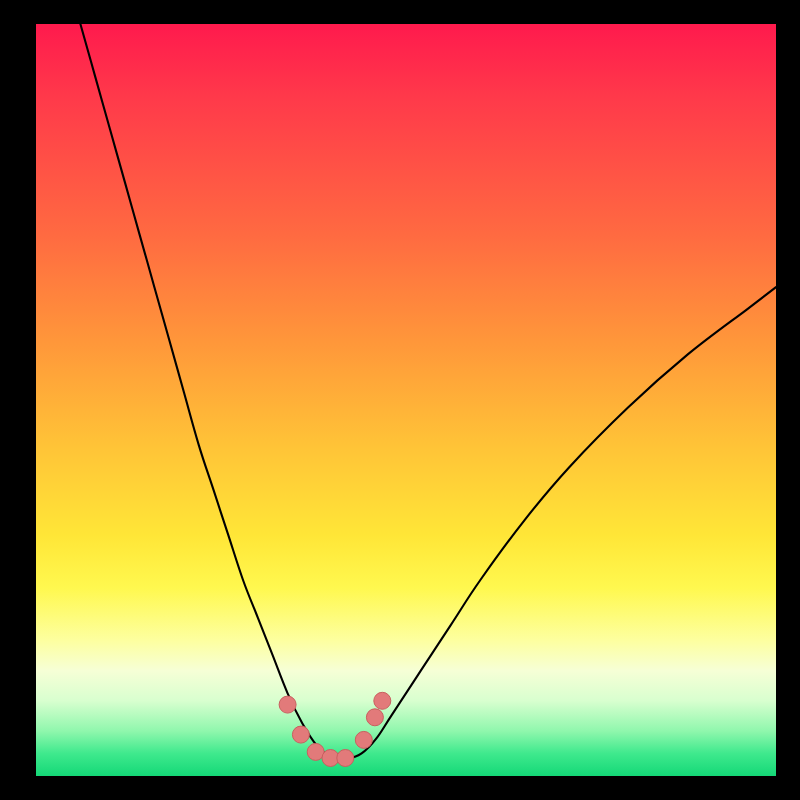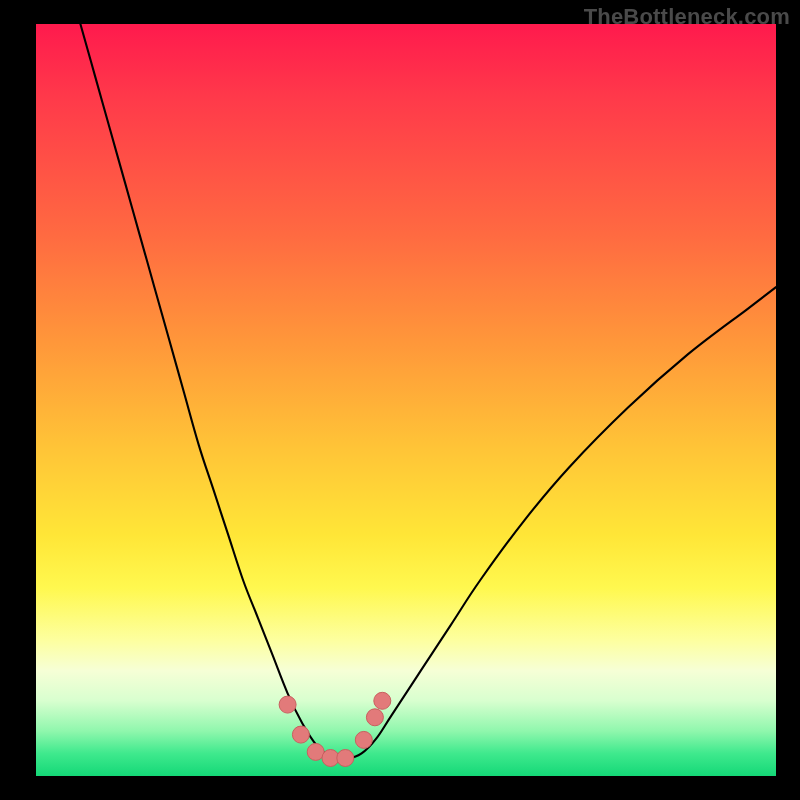--- a/index.html
+++ b/index.html
@@ -74,14 +74,13 @@
           <circle cx="264.9" cy="710.6" r="8.5" fill="#e27a7a" stroke="#c95f5f" stroke-width="1"></circle>
           <circle cx="279.7" cy="727.9" r="8.5" fill="#e27a7a" stroke="#c95f5f" stroke-width="1"></circle>
           <circle cx="294.5" cy="734.0" r="8.5" fill="#e27a7a" stroke="#c95f5f" stroke-width="1"></circle>
           <circle cx="309.3" cy="734.0" r="8.5" fill="#e27a7a" stroke="#c95f5f" stroke-width="1"></circle>
           <circle cx="327.8" cy="715.9" r="8.5" fill="#e27a7a" stroke="#c95f5f" stroke-width="1"></circle>
           <circle cx="338.9" cy="693.3" r="8.5" fill="#e27a7a" stroke="#c95f5f" stroke-width="1"></circle>
           <circle cx="346.3" cy="676.8" r="8.5" fill="#e27a7a" stroke="#c95f5f" stroke-width="1"></circle>
         </g>
     </svg>
   </div>
-  <div class="attribution">TheBottleneck.com</div>
 </div>
 
 </body></html>

